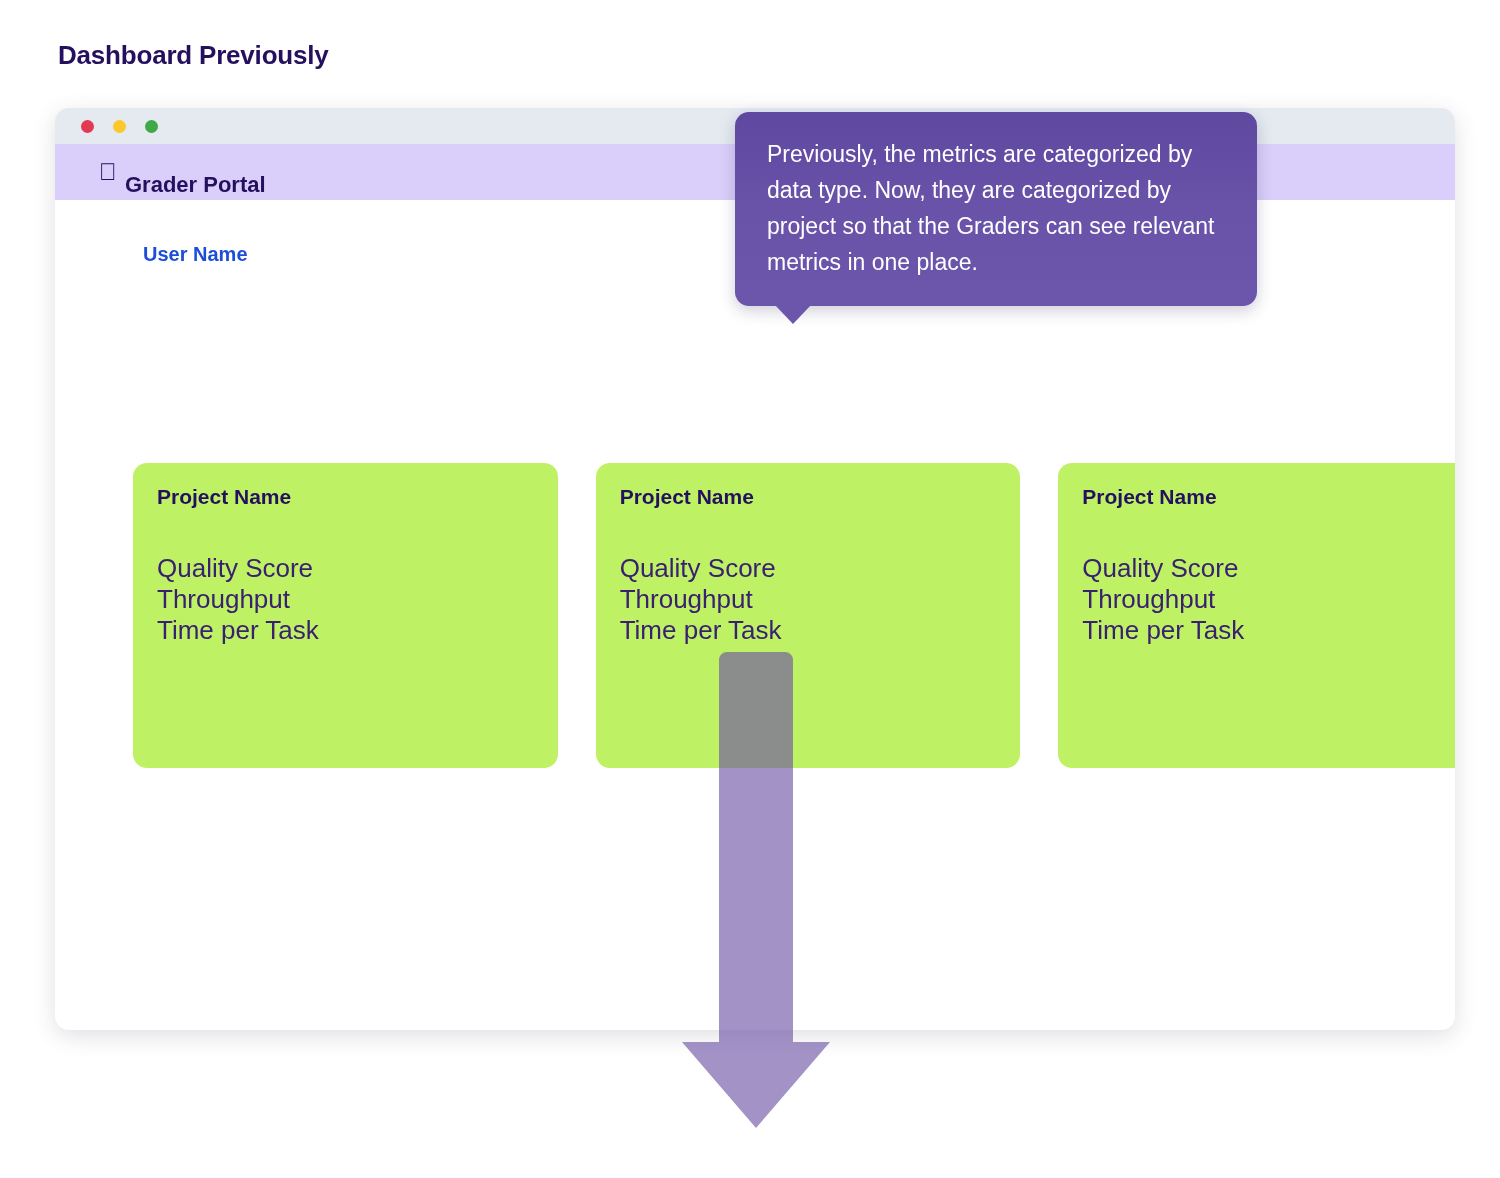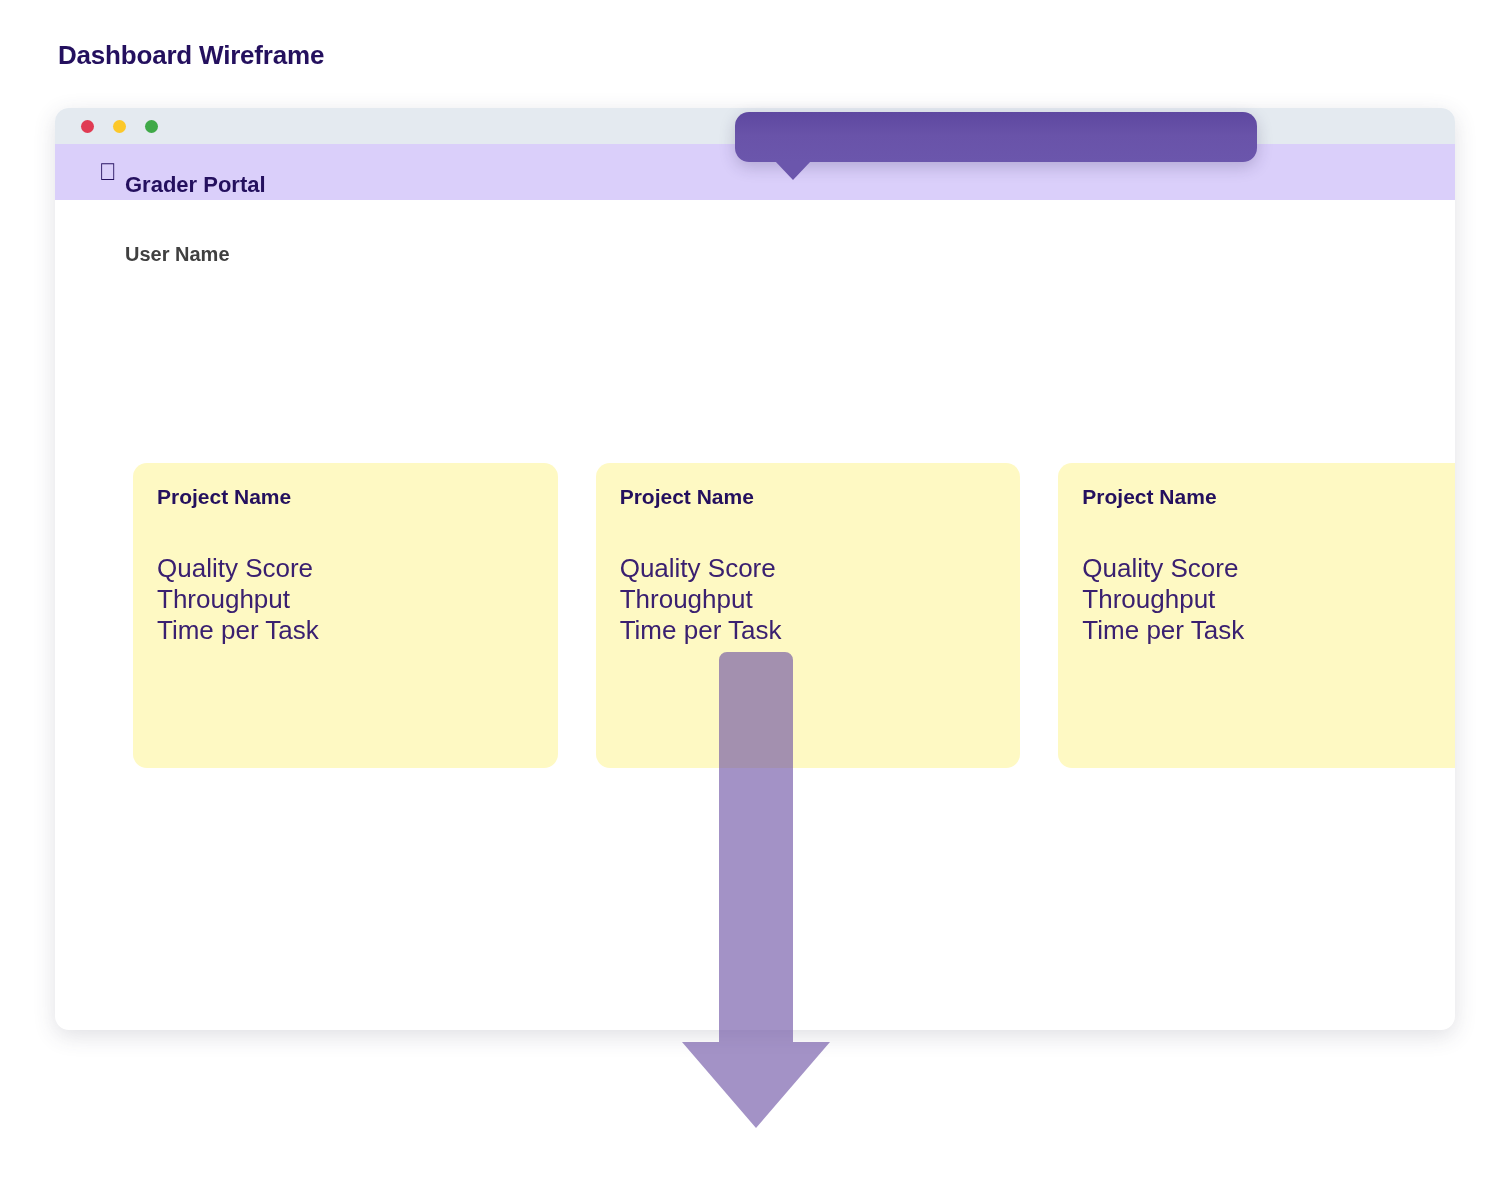--- a/index.html
+++ b/index.html
@@ -84,25 +84,25 @@
 
   
   .window-body {
     position: relative;
     padding: 0;
     height: 830px;
   }
 
   .user-name {
     position: absolute;
-    left: 70px;
+    left: 88px;
     top: 43px;
     font-size: 20px;
     font-weight: bold;
-    color: #404040;
+    color: #1d4ed8;
   }
 
   .time-grading-bar {
     position: absolute;
     left: 78px;
     top: 184px;
     width: 622px;
     height: 57px;
     background: #ddd0fc;
     border-radius: 12px;
@@ -122,21 +122,21 @@
     position: absolute;
     left: 78px;
     top: 263px;
     width: 1350px;
     display: flex;
     gap: 38px;
   }
   .card {
     width: 427px;
     height: 305px;
-    background: #fef9c3;
+    background: #bef264;
     border-radius: 14px;
     box-sizing: border-box;
     padding: 22px 24px;
   }
   .card-title {
     font-size: 21px;
     font-weight: bold;
     color: #24105e;
     margin: 0 0 44px 0;
   }
@@ -182,21 +182,21 @@
     top: 644px;
     width: 148px;
     height: 492px;
     z-index: 30;
     pointer-events: none;
   }
 </style>
 </head>
 <body>
 
-<div class="page-title">Dashboard Wireframe</div>
+<div class="page-title">Dashboard Previously</div>
 
 <div class="window">
 
   <div class="titlebar">
     <span class="dot dot-red"></span>
     <span class="dot dot-yellow"></span>
     <span class="dot dot-green"></span>
   </div>
 
   <div class="appbar">
@@ -234,14 +234,15 @@
 
     </div>
   </div>
 </div>
 
 <svg class="down-arrow" viewBox="0 0 148 492">
   <path d="M45 8 h58 a8 8 0 0 1 8 8 V398 h37 L74 484 L0 398 h37 V16 a8 8 0 0 1 8 -8 Z" fill="#6a4fa3" fill-opacity="0.62"></path>
 </svg>
 
 <div class="tooltip">
+  <div class="tooltip-text">Previously, the metrics are categorized by data type. Now, they are categorized by project so that the Graders can see relevant metrics in one place.</div>
   <div class="tooltip-tail"></div>
 </div>
 
 </body></html>

